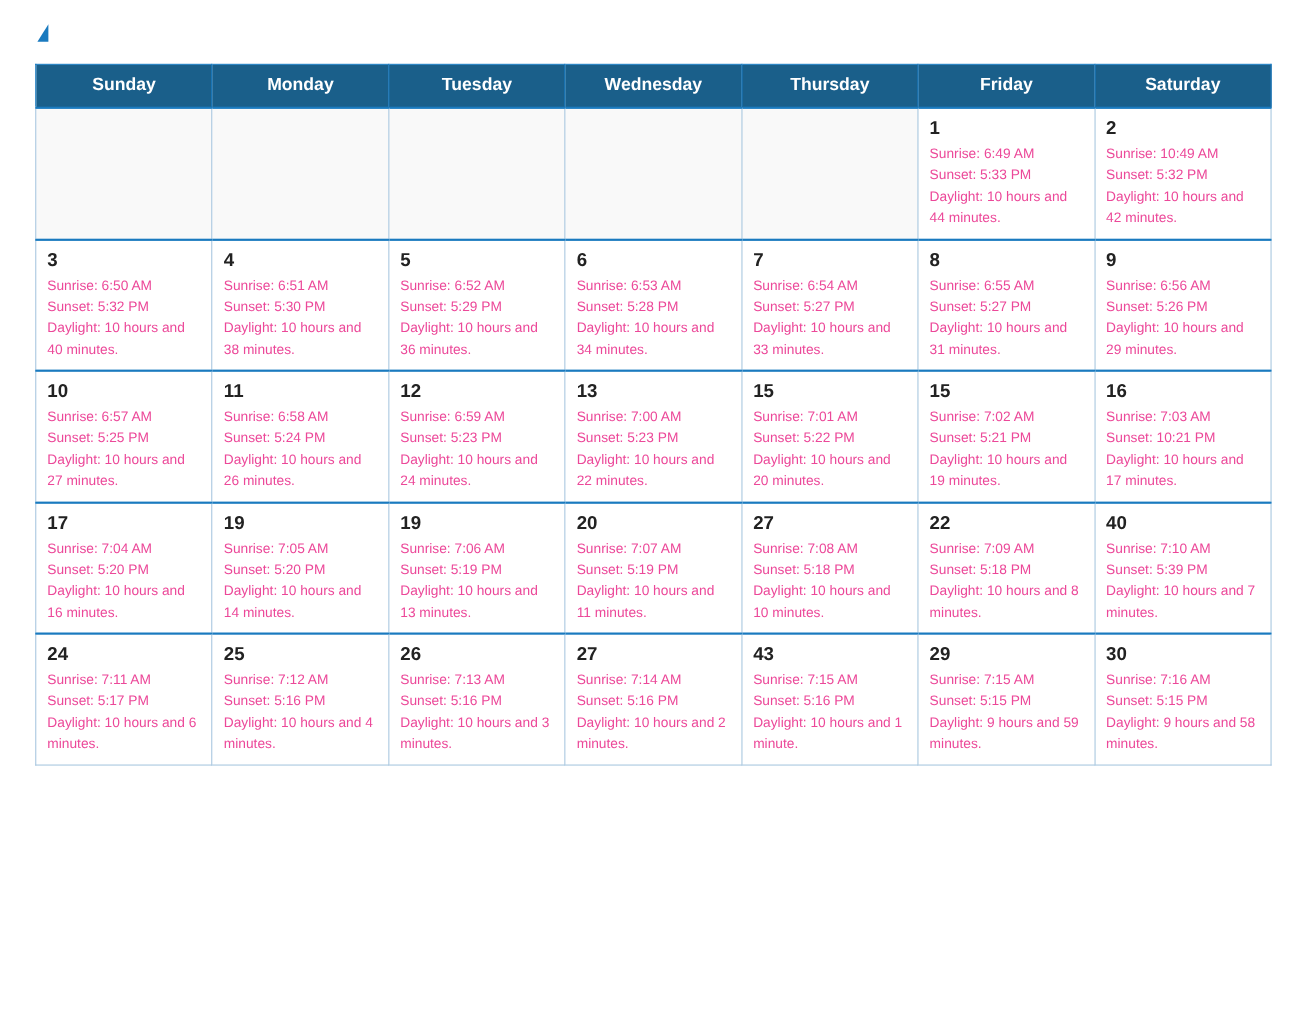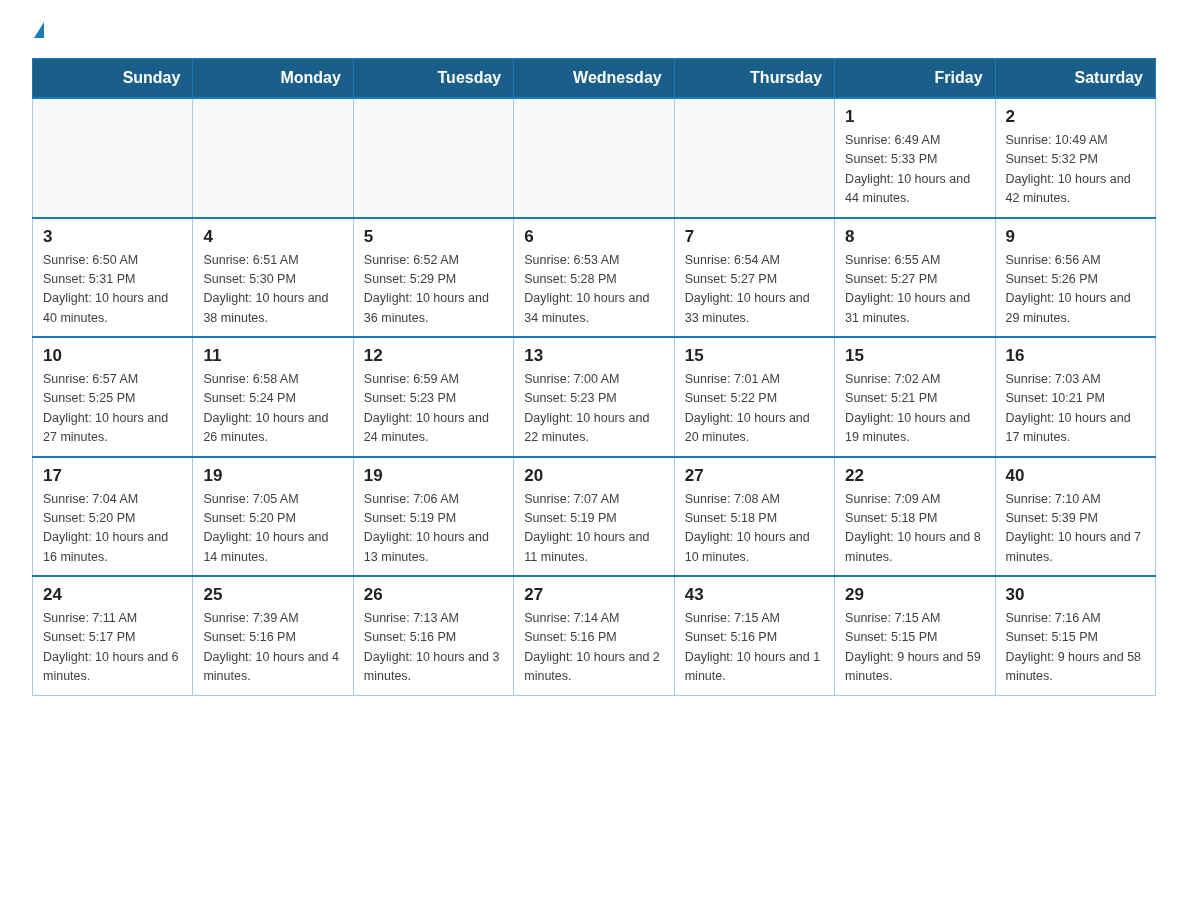--- a/index.html
+++ b/index.html
@@ -62,41 +62,41 @@
       width: 100%;
       border-collapse: collapse;
       border: 1.5px solid #1a7abf;
     }
     .calendar th {
       background-color: #1a5f8a;
       color: #fff;
       font-size: 16px;
       font-weight: bold;
       padding: 10px 12px;
-      text-align: right;
+      text-align: center;
       border: 1px solid #1a7abf;
     }
     .calendar td {
       vertical-align: top;
       padding: 8px 10px;
       border: 1px solid #aac8e0;
       width: 14.28%;
       min-height: 100px;
       font-size: 13px;
       color: #333;
     }
     .day-num {
       font-size: 17px;
       font-weight: bold;
       color: #222;
       margin-bottom: 4px;
     }
     .day-info {
       font-size: 12.5px;
-      color: #404040;
+      color: #ec4899;
       line-height: 1.55;
     }
     .empty-cell {
       background: #f9f9f9;
     }
     tr.week-row td {
       border-top: 2px solid #1a7abf;
     }
   </style>
 </head>
@@ -145,21 +145,21 @@
           <div class="day-num">2</div>
           <div class="day-info">Sunrise: 10:49 AM
 Sunset: 5:32 PM
 Daylight: 10 hours and 42 minutes.</div>
         </td>
       </tr>
       <tr class="week-row">
         <td>
           <div class="day-num">3</div>
           <div class="day-info">Sunrise: 6:50 AM
-Sunset: 5:31 PM
+Sunset: 5:32 PM
 Daylight: 10 hours and 40 minutes.</div>
         </td>
         <td>
           <div class="day-num">4</div>
           <div class="day-info">Sunrise: 6:51 AM
 Sunset: 5:30 PM
 Daylight: 10 hours and 38 minutes.</div>
         </td>
         <td>
           <div class="day-num">5</div>
@@ -282,21 +282,21 @@
       </tr>
       <tr class="week-row">
         <td>
           <div class="day-num">24</div>
           <div class="day-info">Sunrise: 7:11 AM
 Sunset: 5:17 PM
 Daylight: 10 hours and 6 minutes.</div>
         </td>
         <td>
           <div class="day-num">25</div>
-          <div class="day-info">Sunrise: 7:39 AM
+          <div class="day-info">Sunrise: 7:12 AM
 Sunset: 5:16 PM
 Daylight: 10 hours and 4 minutes.</div>
         </td>
         <td>
           <div class="day-num">26</div>
           <div class="day-info">Sunrise: 7:13 AM
 Sunset: 5:16 PM
 Daylight: 10 hours and 3 minutes.</div>
         </td>
         <td>

